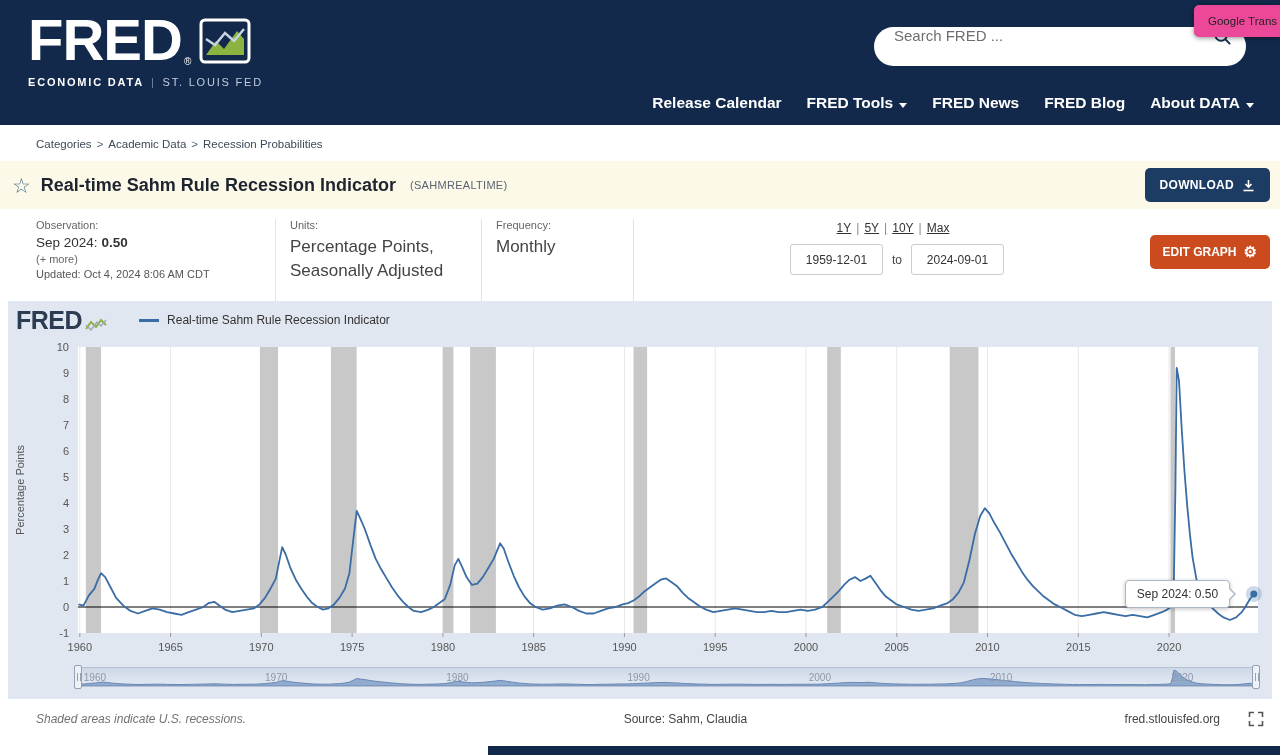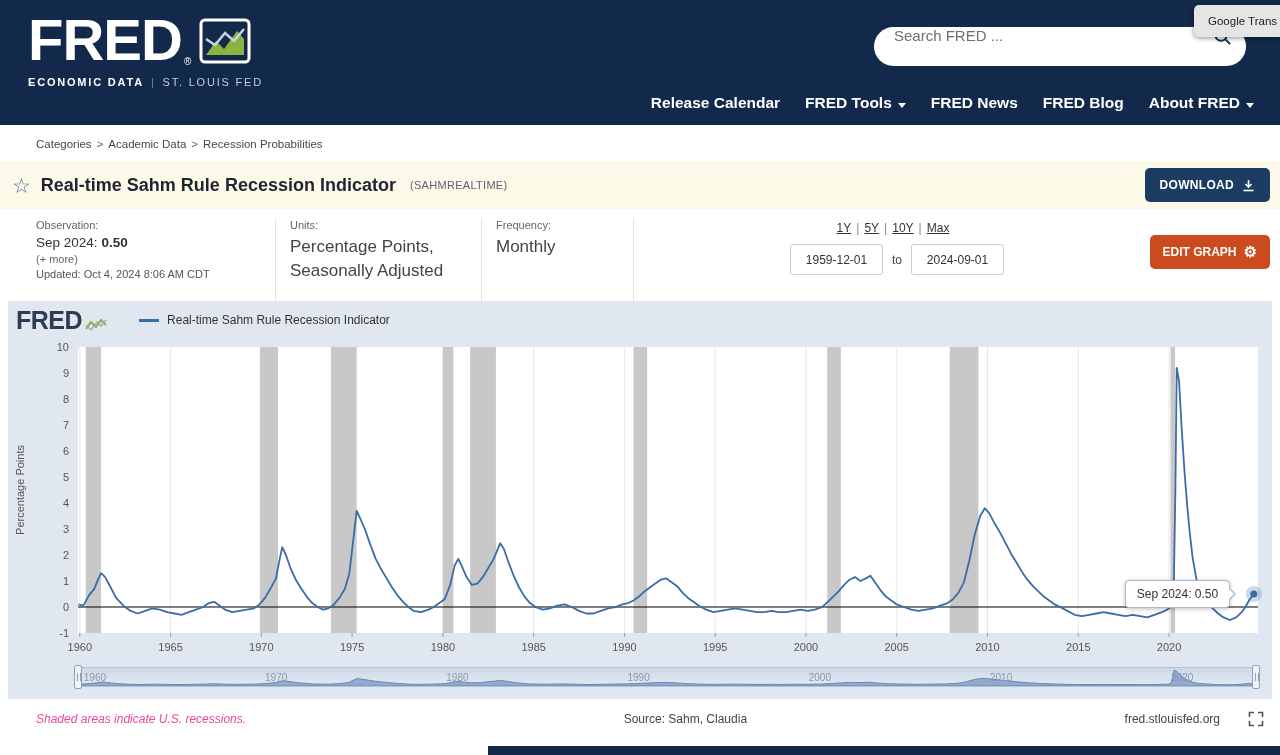--- a/index.html
+++ b/index.html
@@ -22,21 +22,21 @@
   .search-pill input { border:none; outline:none; flex:1; font-size:15px; color:#333;
     font-family:"Liberation Sans", sans-serif; background:transparent; }
   .search-pill input::placeholder { color:#6e6e6e; }
 
   .main-nav { position:absolute; right:26px; bottom:13px; display:flex; gap:25px;
     font-size:15.5px; font-weight:bold; color:#fff; }
   .nav-item { cursor:pointer; white-space:nowrap; }
   .caret { display:inline-block; width:0; height:0; border-left:4px solid transparent;
     border-right:4px solid transparent; border-top:5px solid #fff; margin-left:6px; }
 
-  .translate-box { position:absolute; top:5px; right:0; background:#e5e5e5; color:#222;
+  .translate-box { position:absolute; top:5px; right:0; background:#ec4899; color:#222;
     font-size:11.5px; padding:10px 2px 10px 14px; width:86px; border-radius:5px 0 0 5px;
     box-shadow:0 1px 5px rgba(0,0,0,.45); z-index:6; white-space:nowrap; overflow:hidden; cursor:pointer; }
 
   
   .breadcrumb { padding:13px 8px 11px 36px; font-size:11.5px; color:#3c4a58; }
   .crumb { cursor:pointer; }
   .crumb-sep { margin:0 5px; color:#5a6570; }
 
   
   .title-bar { background:#fdf9e8; height:48px; display:flex; align-items:center; padding:0 8px 0 12px; }
@@ -98,21 +98,21 @@
     background:linear-gradient(#cdd8e7,#e4eaf3); border:1px solid #b6c2d4; border-radius:2px; overflow:hidden; }
   #mini-svg { width:100%; height:18px; display:block; }
   .slider-label { position:absolute; top:4px; font-size:10px; color:#8e97a9; z-index:1; }
   .slider-handle { position:absolute; top:-2px; width:8px; height:24px; background:#eef1f6;
     border:1px solid #93a1b6; border-radius:2px; z-index:2; cursor:ew-resize; }
   .slider-handle::after { content:''; position:absolute; left:2px; top:7px; width:2px; height:8px;
     border-left:1px solid #93a1b6; border-right:1px solid #93a1b6; }
   .handle-left { left:-4px; } .handle-right { right:-4px; }
 
   .chart-footer { display:flex; align-items:center; padding:12px 16px 0 36px; font-size:12px; color:#444; }
-  .footnote { font-style:italic; color:#ec4899;text-align:right; }
+  .footnote { font-style:italic; color:#737373;text-align:right; }
   .source { flex:1; text-align:center; }
   .site { margin-right:28px; }
   .expand-icon { cursor:pointer; display:flex; }
 
   .bottom-strip { position:absolute; left:488px; right:0; bottom:0; height:9px; background:#12294b; }
 </style>
 </head>
 <body>
 
 <header class="site-header">
@@ -137,21 +137,21 @@
       <circle cx="8.5" cy="8.5" r="6" fill="none" stroke="#16304f" stroke-width="2"></circle>
       <line x1="13.2" y1="13.2" x2="18" y2="18" stroke="#16304f" stroke-width="2"></line>
     </svg>
   </div>
 
   <nav class="main-nav">
     <span class="nav-item">Release Calendar</span>
     <span class="nav-item"><span>FRED Tools</span><span class="caret"></span></span>
     <span class="nav-item">FRED News</span>
     <span class="nav-item">FRED Blog</span>
-    <span class="nav-item"><span>About FRED</span><span class="caret"></span></span>
+    <span class="nav-item"><span>About DATA</span><span class="caret"></span></span>
   </nav>
 
   <div class="translate-box">Google Trans</div>
 </header>
 
 <div class="breadcrumb">
   <span class="crumb">Categories</span><span class="crumb-sep">&gt;</span><span class="crumb">Academic Data</span><span class="crumb-sep">&gt;</span><span class="crumb">Recession Probabilities</span>
 </div>
 
 <div class="title-bar">

